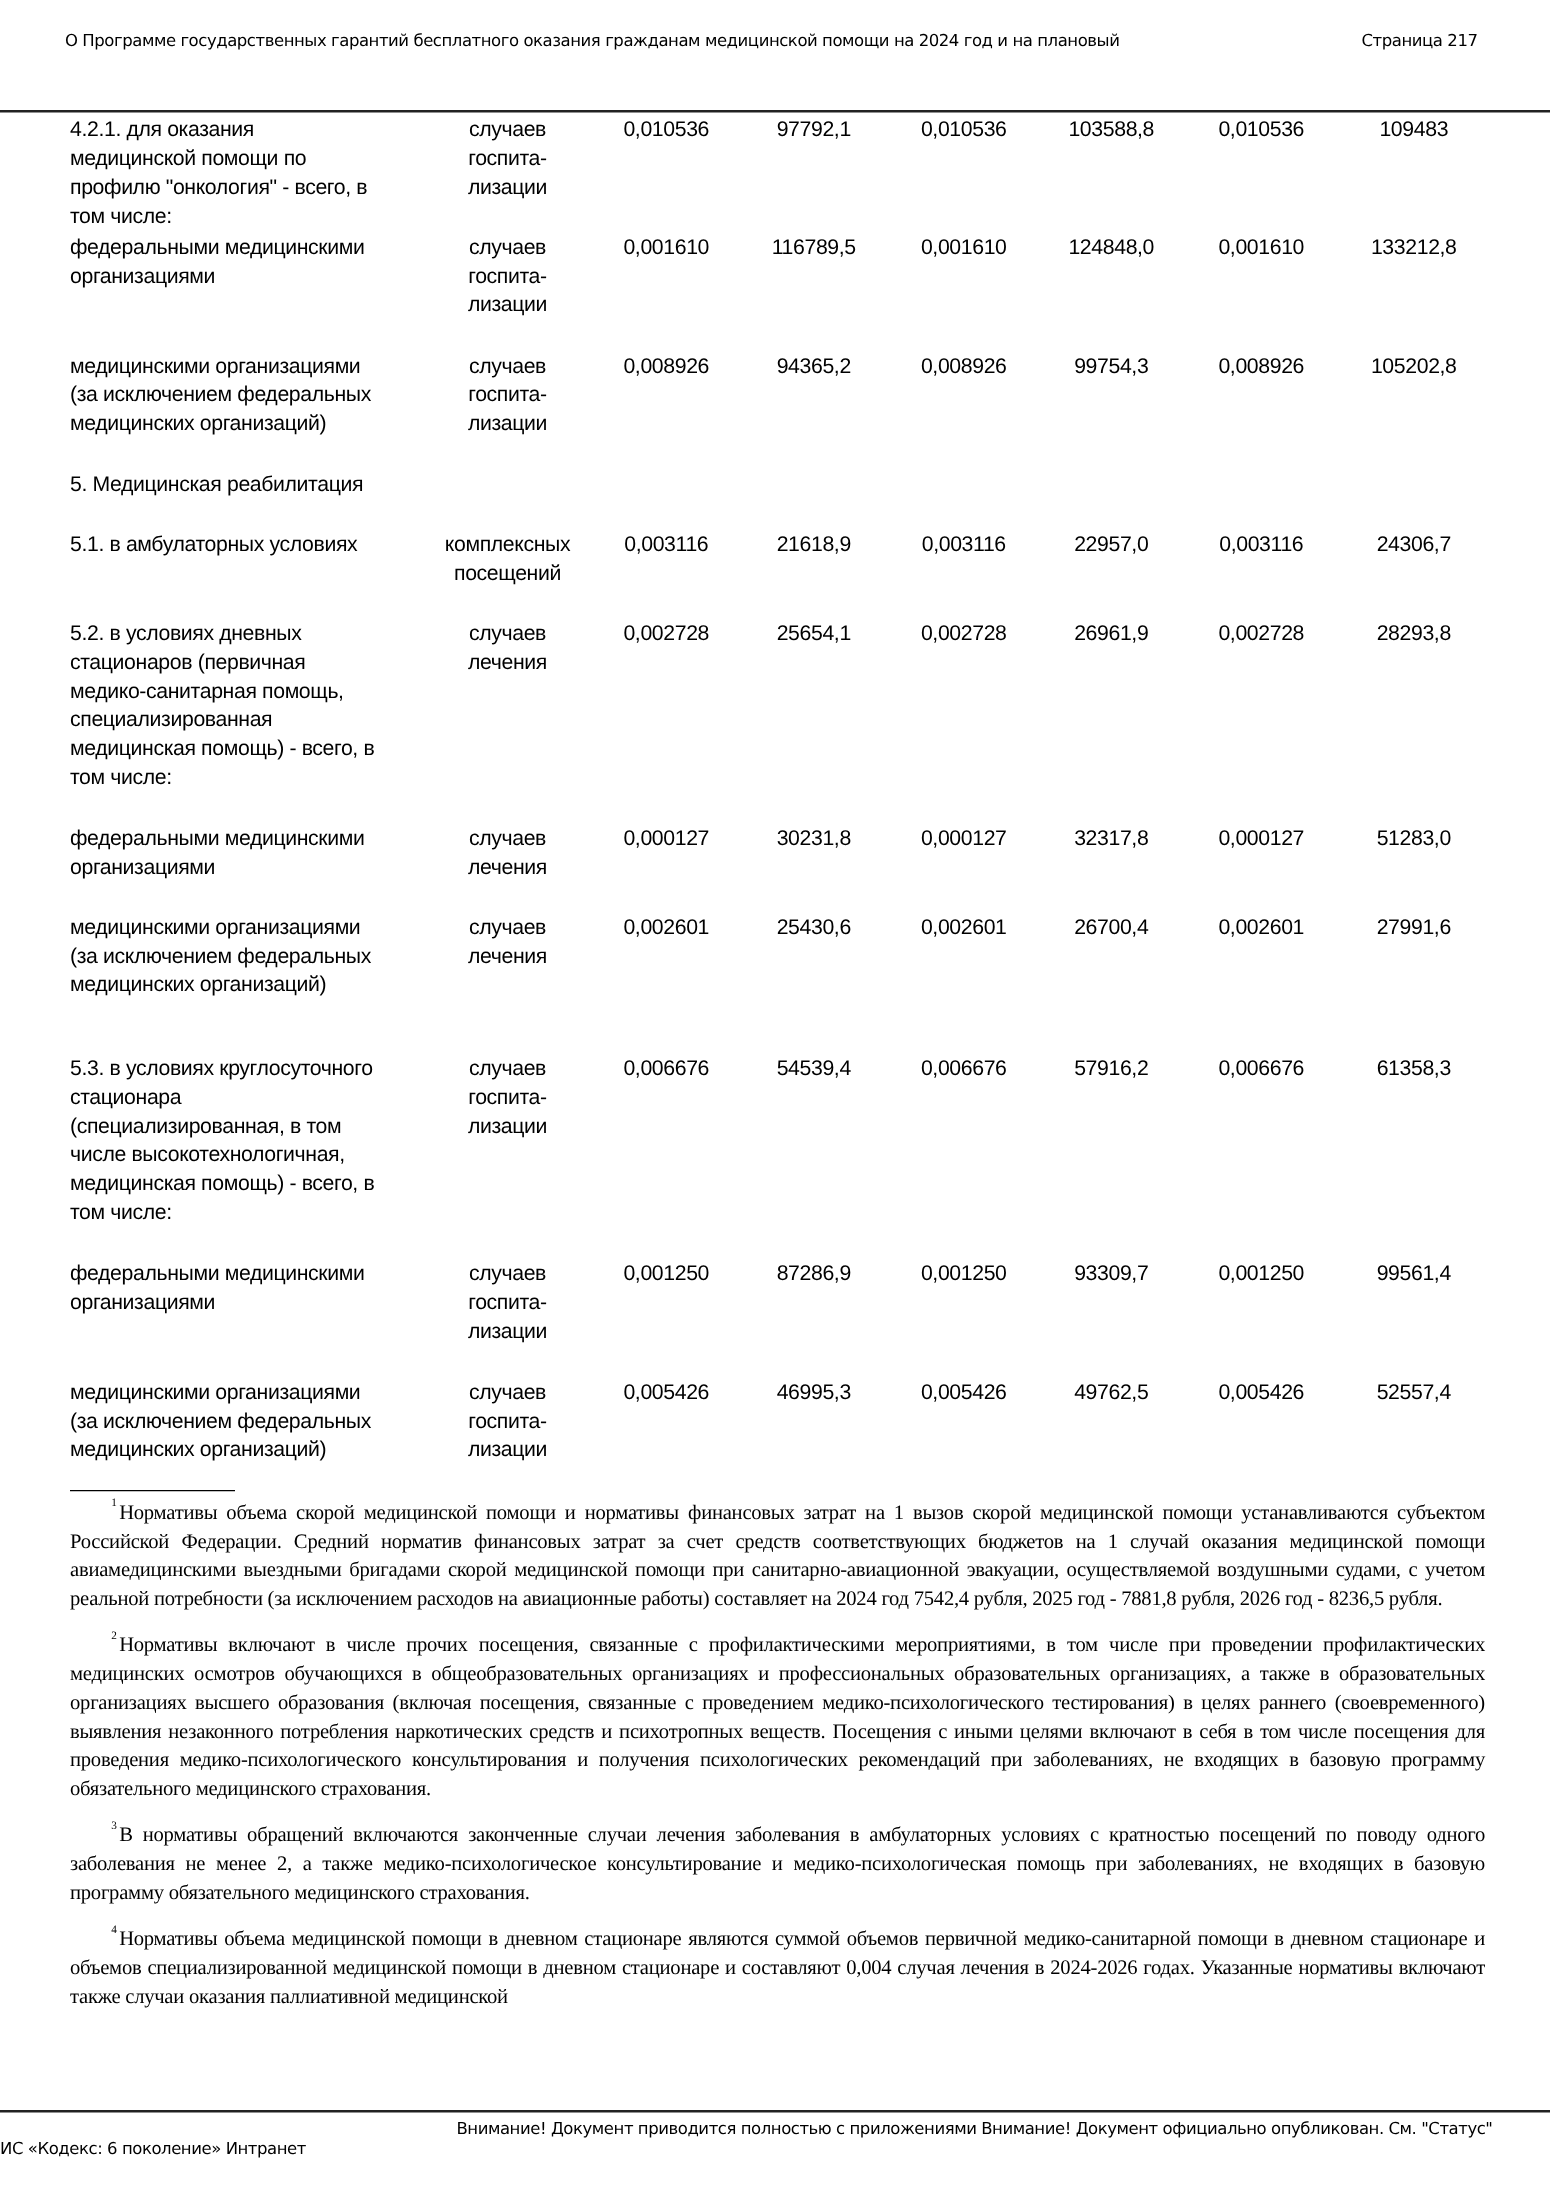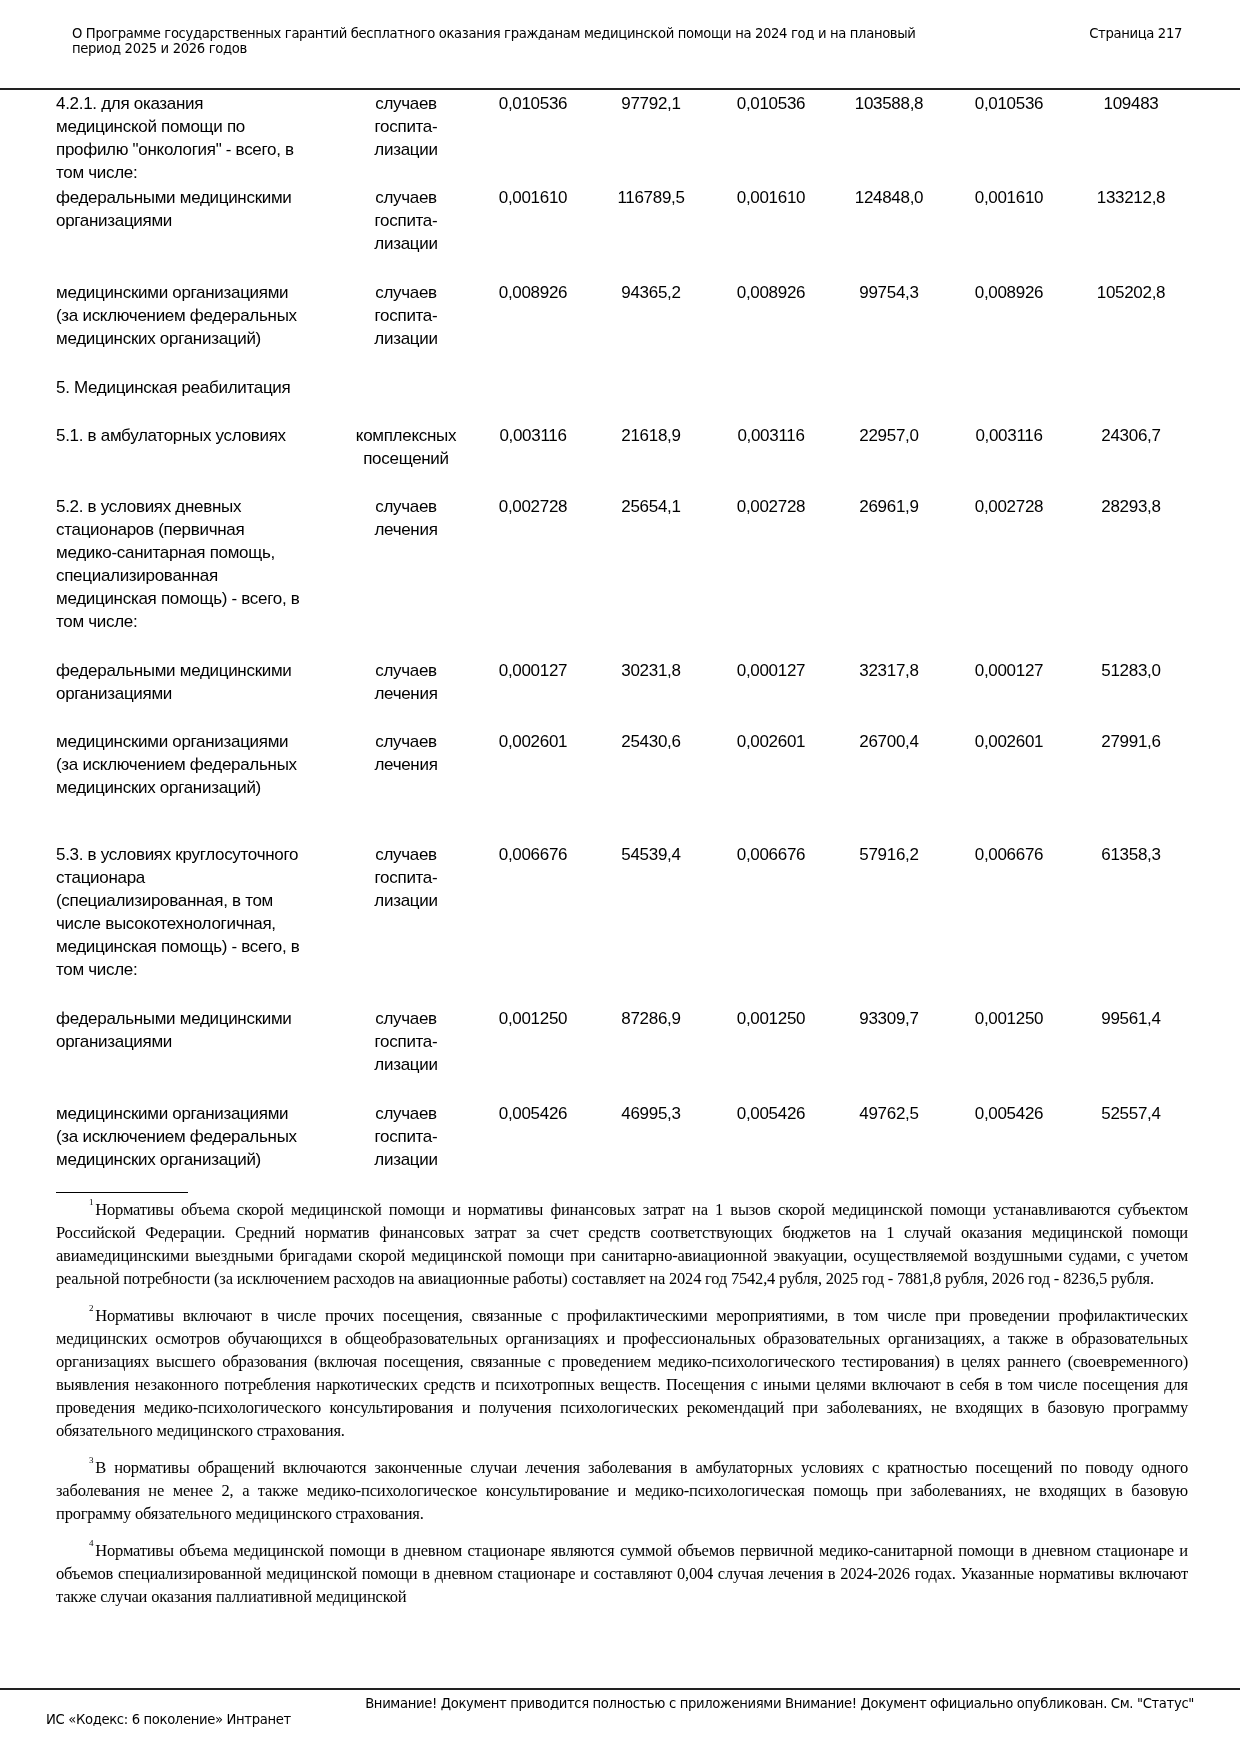--- a/index.html
+++ b/index.html
@@ -1,43 +1,42 @@
 <!DOCTYPE html>
 <html><head>
   <meta charset="utf-8">
   <style>
     html, body { margin:0; padding:0; background:#ffffff; }
     body { width:1240px; height:1755px; position:relative; overflow:hidden; color:#000; font-family:"Liberation Sans", sans-serif; }
     .hdr { position:absolute; left:52px; top:26px; width:1150px; font-family:"DejaVu Sans", sans-serif; font-size:13.2px; line-height:15px; letter-spacing:-0.35px; }
-    .hdr .title { width:980px;margin-left:20px; }
+    .hdr .title { width:980px; }
     .hdr .page { position:absolute; right:20px; top:0; }
     .hdr .sub { font-style:italic; }
     .rule-top { position:absolute; left:0; top:88px; width:1240px; height:2px; background:#222; }
     .tbl { position:absolute; left:56px; top:92px; width:1150px; }
     .row { position:relative; }
     .cell { position:absolute; top:0; font-size:17px; line-height:23px; letter-spacing:-0.3px; }
     .c-name { left:0; width:290px; white-space:pre-wrap; }
     .c-unit { left:290px; width:120px; text-align:center; white-space:pre-wrap; }
     .c-v { text-align:center; width:110px; }
     .v1 { left:422px; } .v2 { left:540px; } .v3 { left:660px; } .v4 { left:778px; } .v5 { left:898px; } .v6 { left:1020px; }
     .fn-rule { position:absolute; left:56px; top:1192px; width:132px; height:1px; background:#000; }
     .notes { position:absolute; left:56px; top:1198px; width:1132px; font-size:16.5px; line-height:23px; letter-spacing:-0.2px; text-align:justify;font-family:Liberation Serif, serif; }
     .note { text-indent:33px; margin:0 0 14px 0; }
     .note .sup { font-size:9px; vertical-align:top; line-height:9px; margin-right:2px; }
     .rule-bot { position:absolute; left:0; top:1688px; width:1240px; height:2px; background:#222; }
     .ftr { position:absolute; left:0; top:1696px; width:1240px; font-family:"DejaVu Sans", sans-serif; font-size:13.2px; line-height:16px; letter-spacing:-0.35px; }
     .ftr .warn { text-align:right; padding-right:46px;margin-left:41px; }
-    .ftr .sys { padding-left:46px; }
+    .ftr .sys { }
   </style>
 </head>
 <body>
 
 <div class="hdr">
   <div class="title">О Программе государственных гарантий бесплатного оказания гражданам медицинской помощи на 2024 год и на плановый</div>
-  <div class="title">период 2025 и 2026 годов</div>
   <div class="page">Страница 217</div>
 </div>
 <div class="rule-top"></div>
 
 <div class="tbl">
   <div class="row" style="top:0;height:84px;position:absolute;left:0;width:100%">
     <div class="cell c-name">4.2.1. для оказания
 медицинской помощи по
 профилю "онкология" - всего, в
 том числе:</div>

